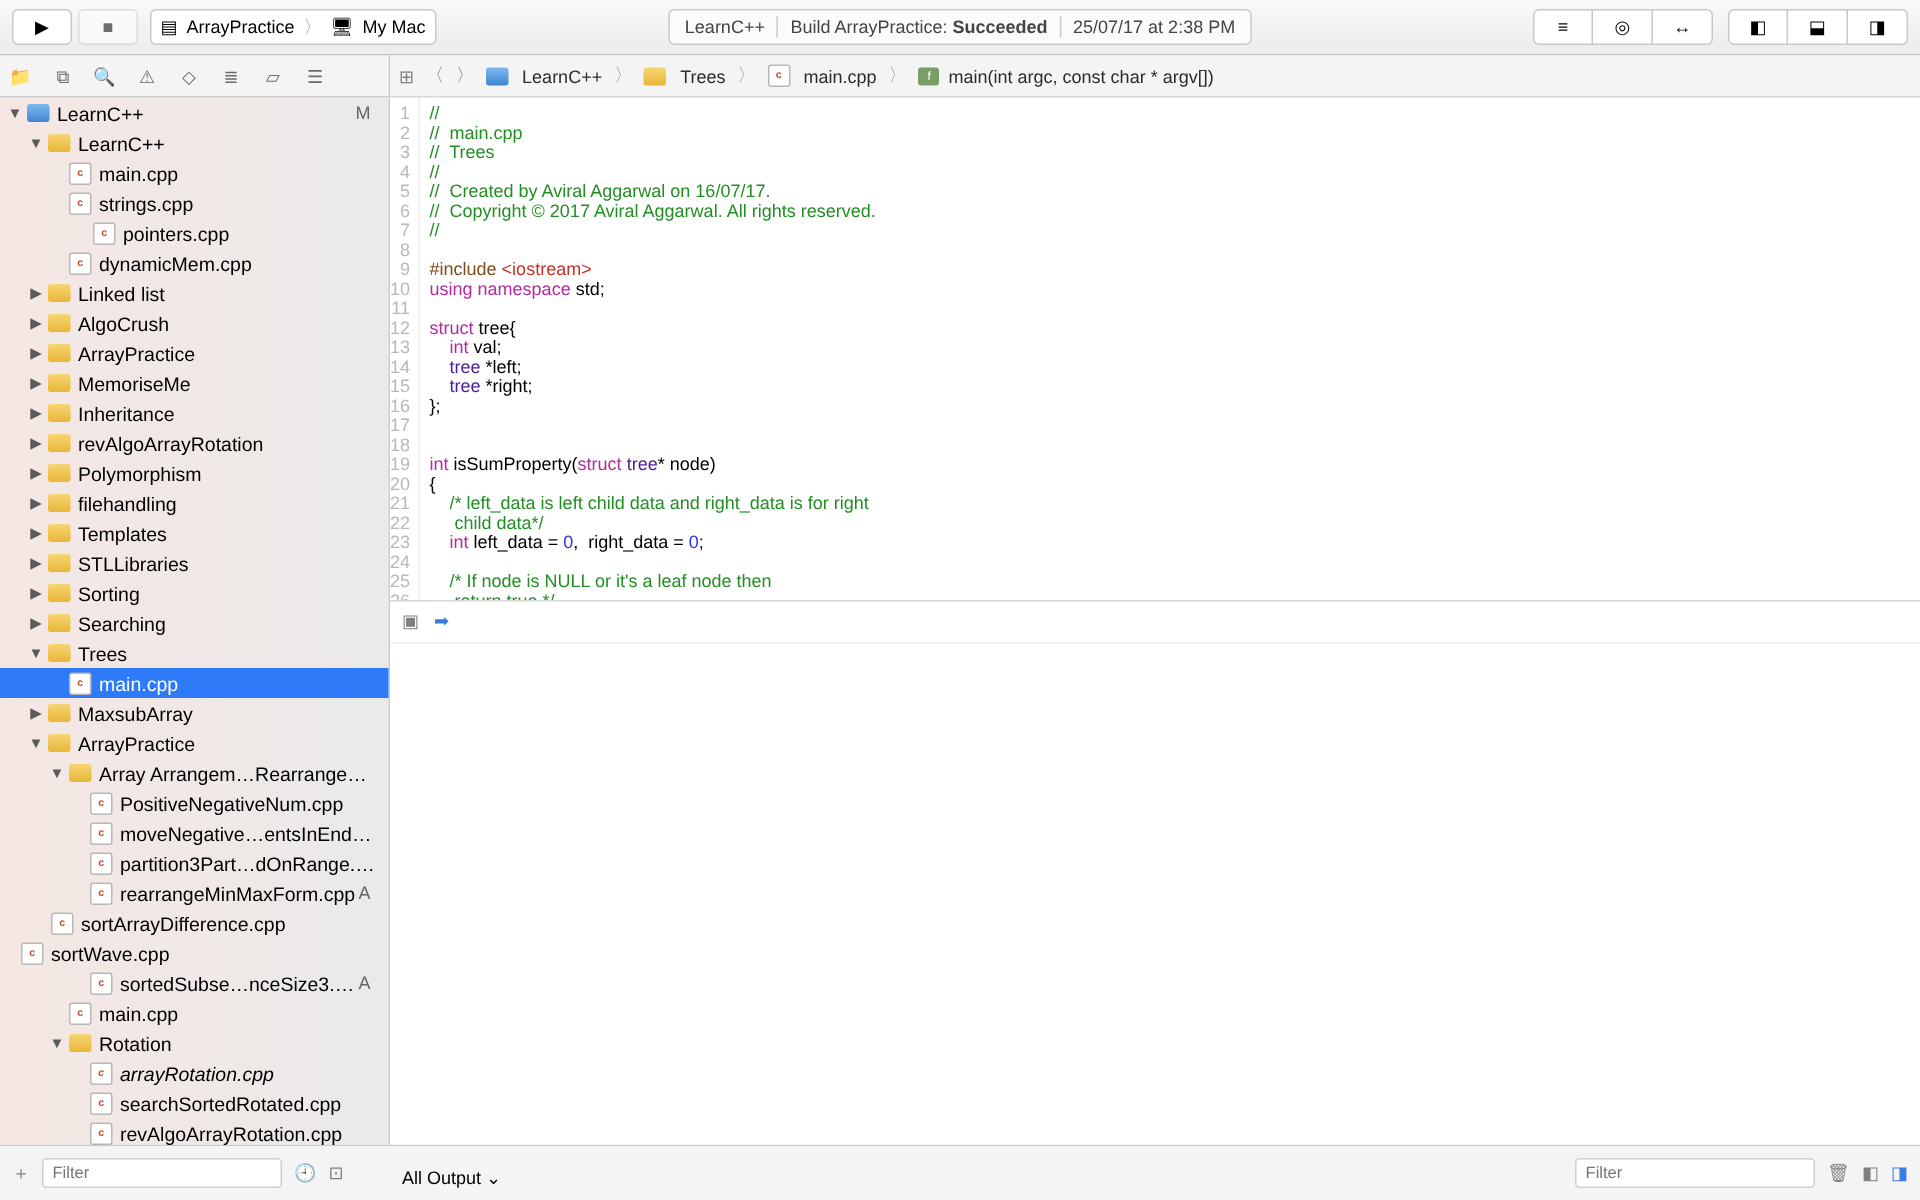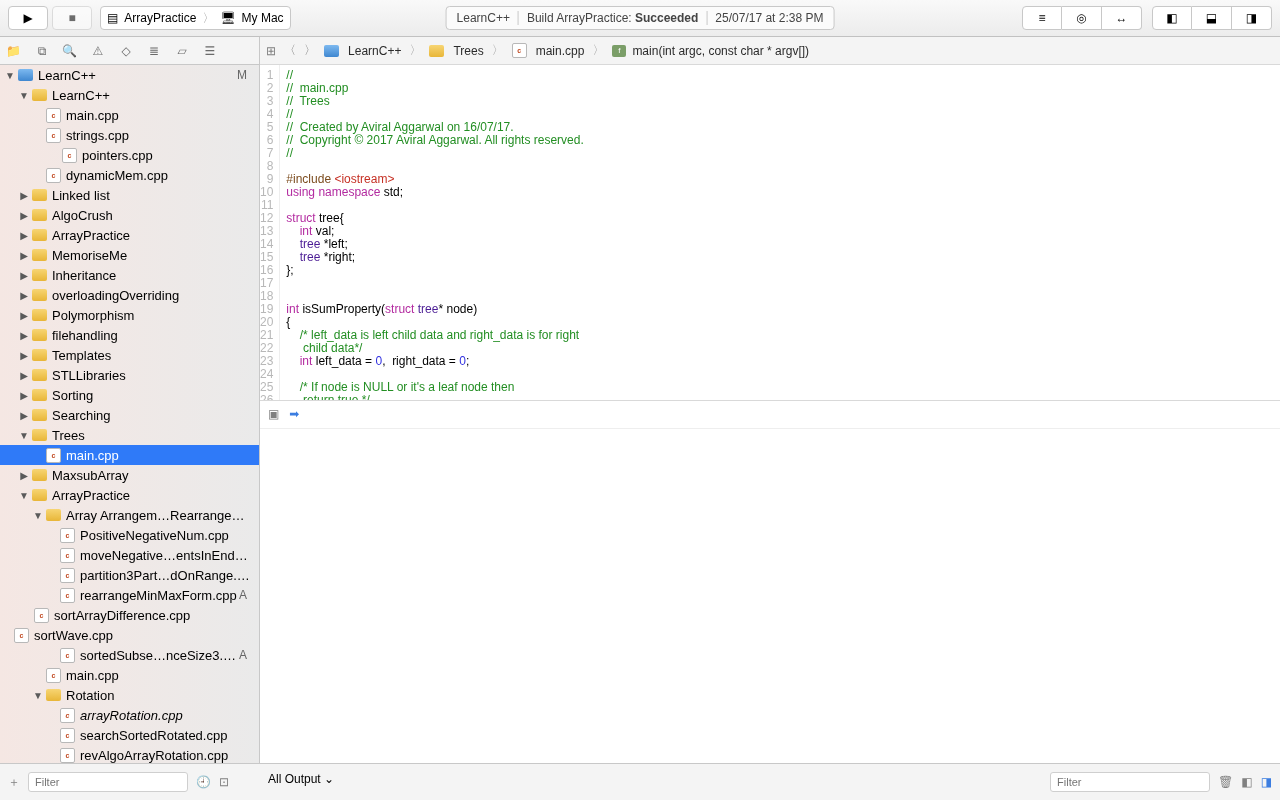--- a/index.html
+++ b/index.html
@@ -48,21 +48,21 @@
 .t-kw { color:#b32ba0; }
 .t-type { color:#4c1d95; }
 .t-num { color:#3030e0; }
 
 .debug-bar { height:28px; border-top:1px solid #d9d9d9; background:#fff; display:flex; align-items:center; padding:0 8px; gap:10px; }
 .debug-area { flex:1; background:#fff; border-top:1px solid #eee; }
 
 .bottom { height:37px; border-top:1px solid #c8c8c8; background:#f4f4f4; display:flex; align-items:center; padding:0 8px; }
 .filter-input { height:20px; border:1px solid #cfcfcf; border-radius:3px; padding:0 6px; font-size:11px; background:#fff; }
 .bottom .sidebar-bottom { width:252px; display:flex; align-items:center; gap:8px; }
-.bottom .editor-bottom { flex:1; display:flex; align-items:flex-start; }
+.bottom .editor-bottom { flex:1; display:flex; align-items:flex-end; }
 .bottom-right { margin-left:auto; display:flex; align-items:center; gap:8px; }
 .sm-icon { color:#808080; cursor:pointer; }
 </style>
 </head>
 <body>
 
 <div class="toolbar">
   <div class="tb-btn">▶</div>
   <div class="tb-btn disabled">■</div>
   <div class="sch-box">
@@ -158,21 +158,21 @@
           <span class="tree-label">MemoriseMe</span>
         </div>
         <div class="tree-row" style="padding-left:18px;">
           <span class="disclosure">▶</span>
           <span class="folder-icon"></span>
           <span class="tree-label">Inheritance</span>
         </div>
         <div class="tree-row" style="padding-left:18px;">
           <span class="disclosure">▶</span>
           <span class="folder-icon"></span>
-          <span class="tree-label">overloadingOverriding</span>
+          <span class="tree-label">revAlgoArrayRotation</span>
         </div>
         <div class="tree-row" style="padding-left:18px;">
           <span class="disclosure">▶</span>
           <span class="folder-icon"></span>
           <span class="tree-label">Polymorphism</span>
         </div>
         <div class="tree-row" style="padding-left:18px;">
           <span class="disclosure">▶</span>
           <span class="folder-icon"></span>
           <span class="tree-label">filehandling</span>

